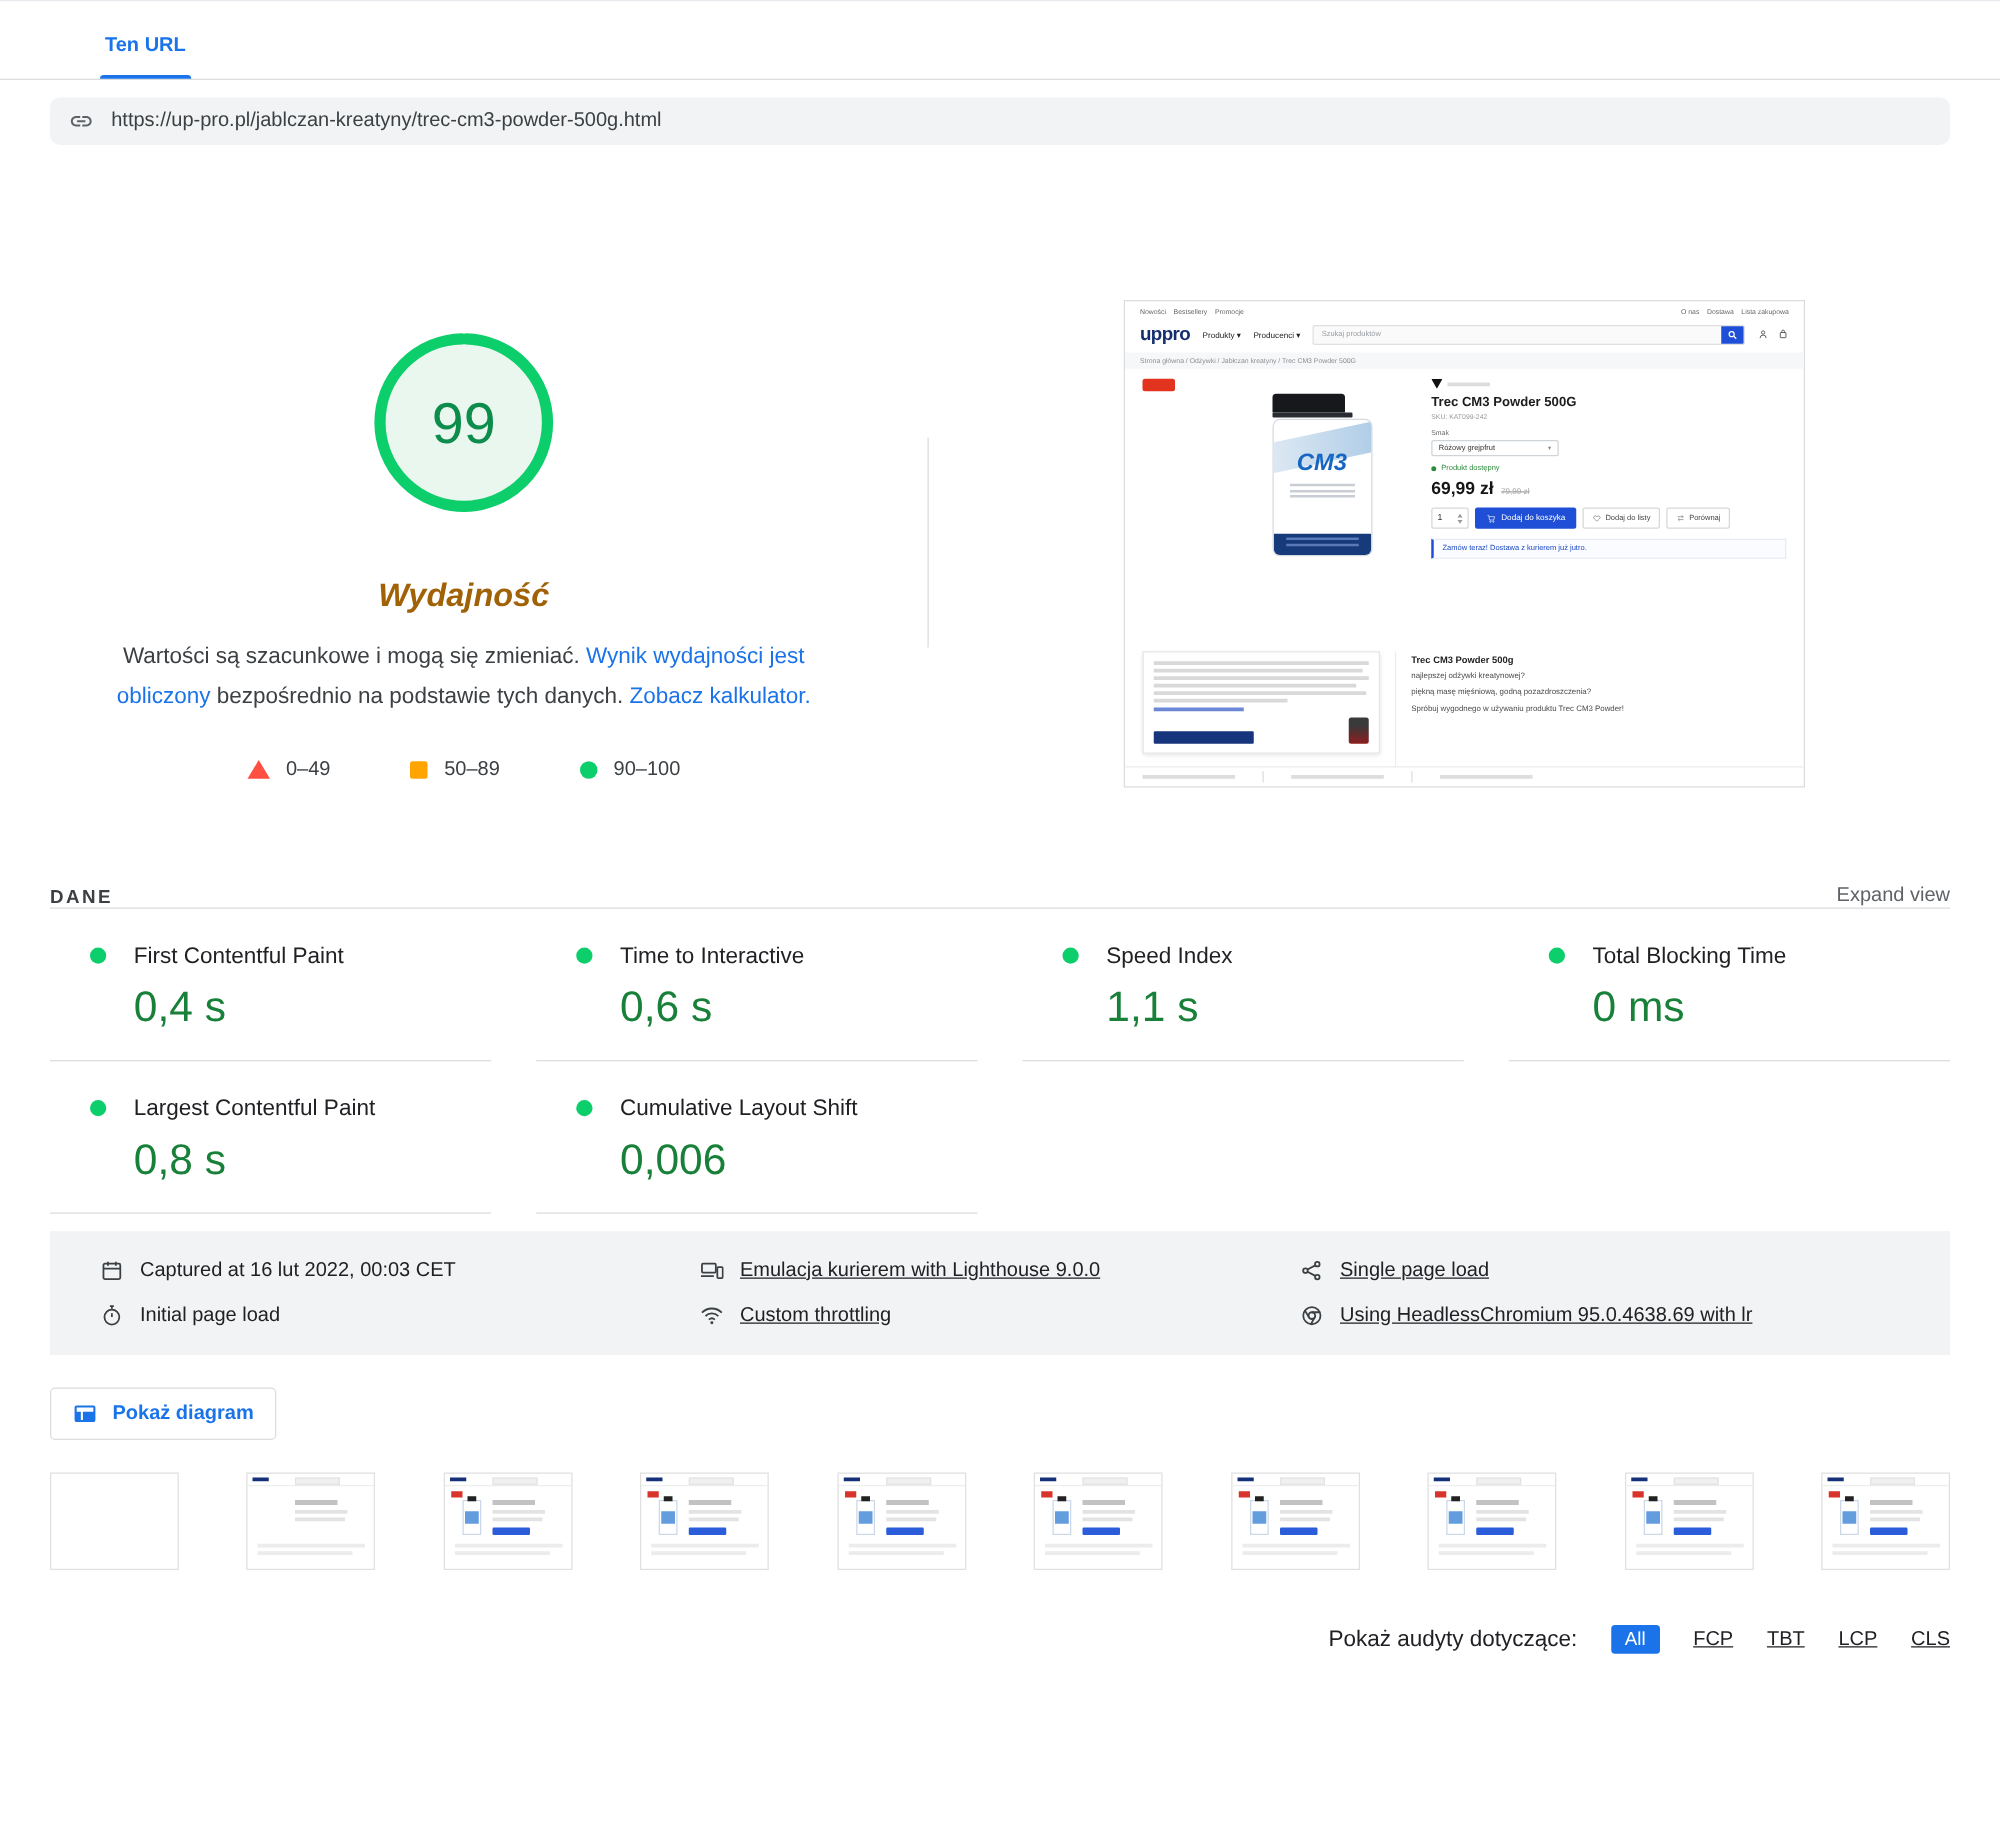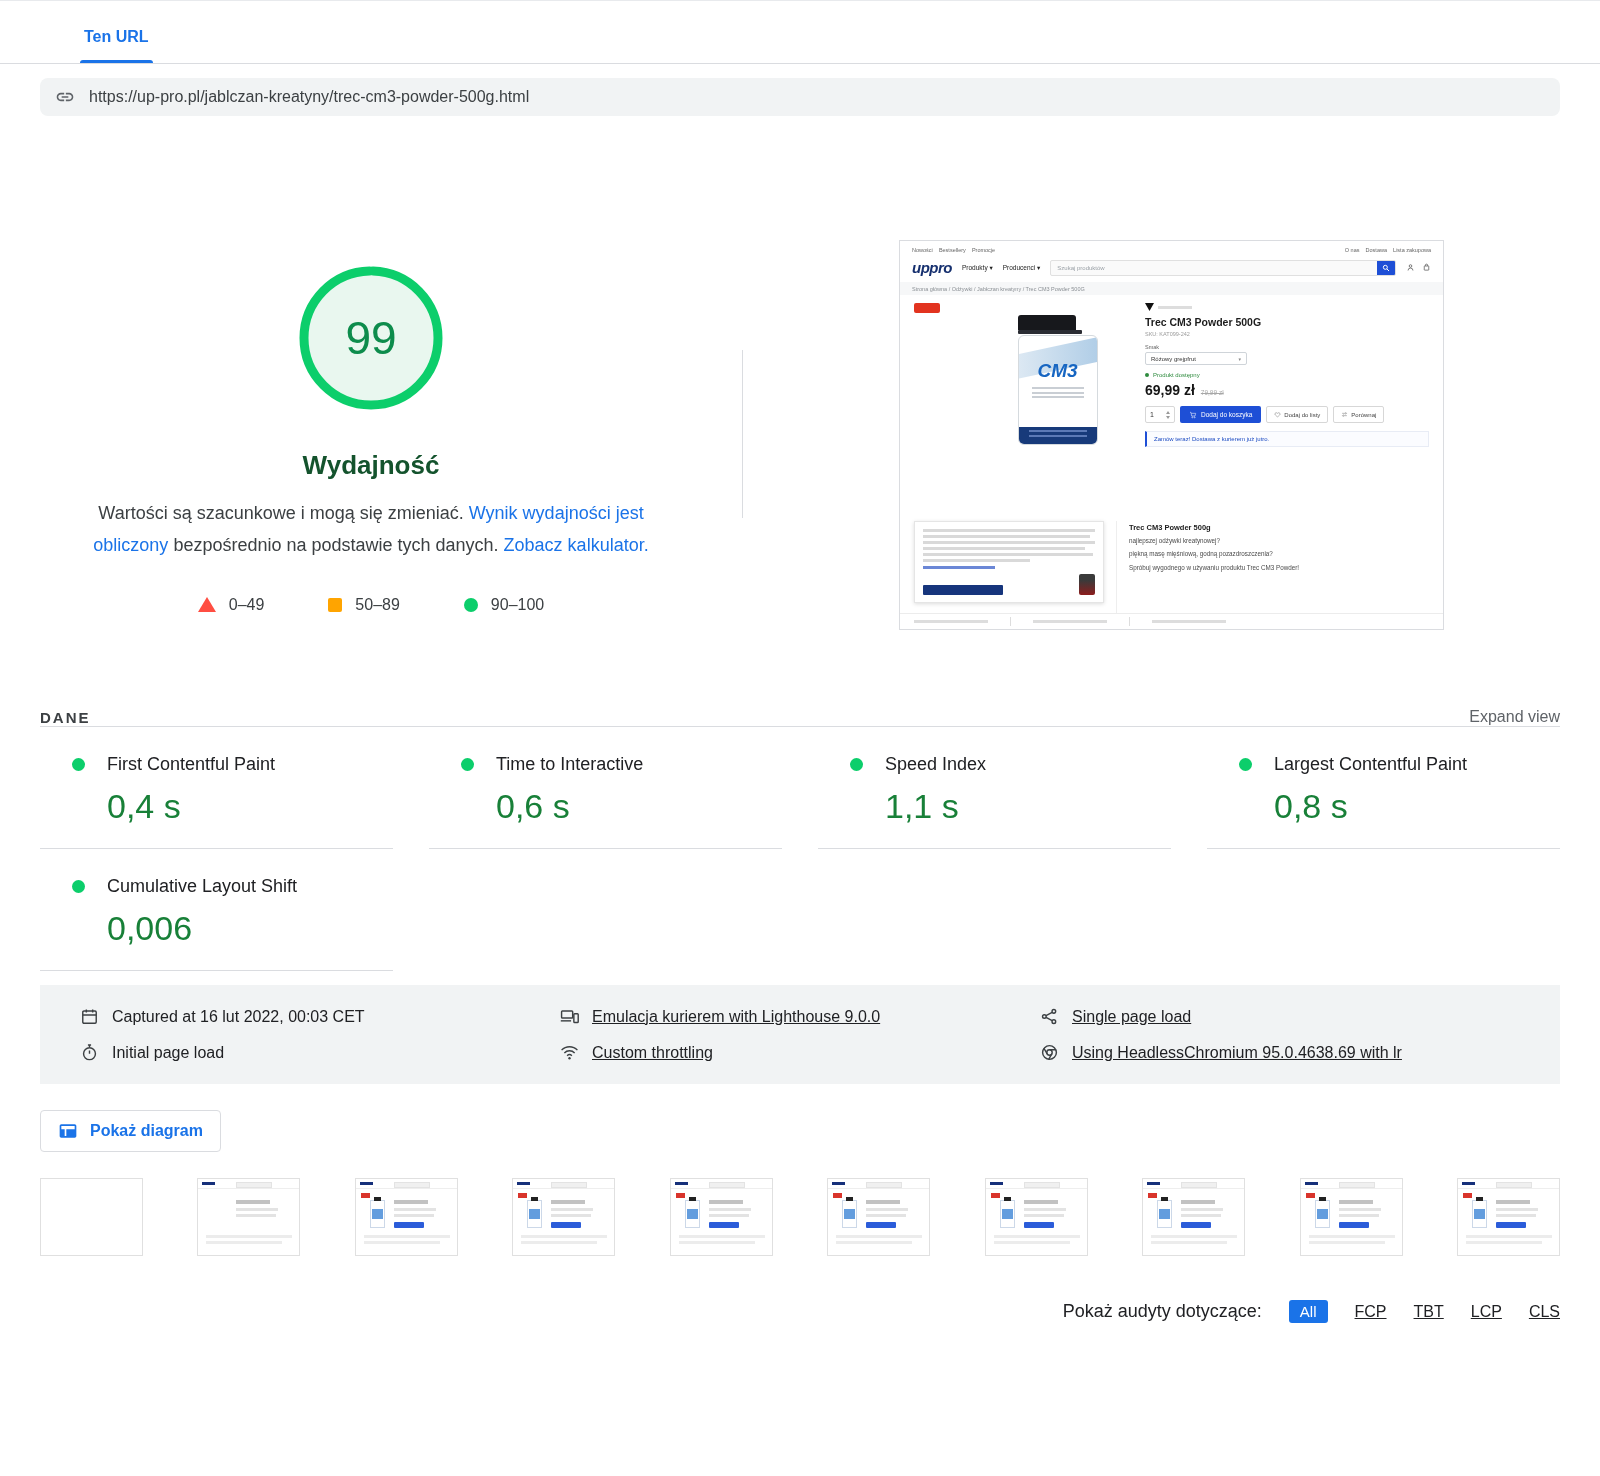--- a/index.html
+++ b/index.html
@@ -21,37 +21,37 @@
   .urlbar { height:38px; background:#f1f3f4; border-radius:8px; display:flex; align-items:center; gap:14px; padding:0 15px; }
   .link-icon { width:20px; height:20px; fill:#5f6368; flex:none; }
   .url-text { font-size:16px; color:#3c4043; }
 
   
   .summary { display:flex; margin-top:124px; align-items:flex-start; }
   .summary-left { width:742px; display:flex; flex-direction:column; align-items:center; padding-top:22px;justify-content:space-between; }
   .gauge { position:relative; width:152px; height:152px; }
   .gauge svg { width:152px; height:152px; display:block; }
   .score { position:absolute; inset:0; display:flex; align-items:center; justify-content:center; font-size:46px; color:#0d8c4c; }
-  .gauge-title { font-size:26px; font-weight:bold; color:#14532d; margin-top:36px; }
+  .gauge-title { font-size:26px; font-weight:bold; color:#a16207; margin-top:47px;font-style:italic; }
   .gauge-desc { width:624px; text-align:center; font-size:18px; line-height:1.8; color:#3c4043; margin-top:16px; }
   .inline-link { color:#1a73e8; text-decoration:none; cursor:pointer; }
   .legend { display:flex; gap:64px; margin-top:34px; align-items:center; }
   .legend-item { display:flex; align-items:center; gap:13px; font-size:16px; color:#3c4043; }
   .shape-tri { width:0; height:0; border-left:9px solid transparent; border-right:9px solid transparent; border-bottom:15px solid #ff4e42; }
   .shape-sq  { width:14px; height:14px; background:#ffa400; border-radius:2px; }
   .shape-ci  { width:14px; height:14px; background:#0cce6b; border-radius:50%; }
   .vdiv { width:1px; background:#dadce0; height:168px; margin-top:110px; }
   .summary-right { flex:1; display:flex; justify-content:center; }
 
   
   .site-preview { width:545px; height:390px; border:1px solid #dadce0; background:#fff; overflow:hidden; display:flex; flex-direction:column; }
   .pv-topbar { height:15px; flex:none; display:flex; justify-content:space-between; align-items:center; padding:2px 12px 0; font-size:5.5px; color:#666; }
   .pv-topbar span { white-space:pre; }
   .pv-header { flex:none; display:flex; align-items:center; gap:10px; padding:3px 12px 6px; }
-  .pv-logo { font-size:15px; font-weight:bold; font-style:italic; color:#152f6e; letter-spacing:-0.5px; }
+  .pv-logo { font-size:15px; font-weight:bold; color:#152f6e; letter-spacing:-0.5px; }
   .pv-nav { display:flex; gap:10px; font-size:6.5px; color:#222; white-space:nowrap; }
   .pv-search { flex:1; height:16px; border:1px solid #e0e0e0; background:#fafafa; border-radius:2px; display:flex; align-items:center; overflow:hidden; }
   .pv-search-ph { flex:1; padding-left:6px; font-size:6px; color:#9aa0a6; }
   .pv-search-btn { width:18px; height:16px; background:#1e4fd6; display:flex; align-items:center; justify-content:center; flex:none; }
   .pv-acticons { display:flex; gap:7px; align-items:center; }
   .pv-acticons svg { width:9px; height:9px; stroke:#444; fill:none; stroke-width:1.8; }
   .pv-breadcrumb { height:13px; flex:none; background:#f6f7f8; display:flex; align-items:center; padding:0 12px; font-size:5.5px; color:#8a8f94; }
   .pv-product { height:218px; flex:none; display:flex; gap:16px; padding:8px 14px 0; }
   .pv-imgcol { width:215px; position:relative; }
   .pv-badge { width:26px; height:10px; background:#e2331f; border-radius:2px; }
@@ -363,20 +363,27 @@
       <div class="metric">
         <div class="metric-head">
             <span class="dot"></span>
             <span class="metric-name">Speed Index</span>
           </div>
         <div class="metric-value">1,1 s</div>
       </div>
       <div class="metric">
         <div class="metric-head">
             <span class="dot"></span>
+            <span class="metric-name">Total Blocking Time</span>
+          </div>
+        <div class="metric-value">0 ms</div>
+      </div>
+      <div class="metric">
+        <div class="metric-head">
+            <span class="dot"></span>
             <span class="metric-name">Largest Contentful Paint</span>
           </div>
         <div class="metric-value">0,8 s</div>
       </div>
       <div class="metric">
         <div class="metric-head">
             <span class="dot"></span>
             <span class="metric-name">Cumulative Layout Shift</span>
           </div>
         <div class="metric-value">0,006</div>

